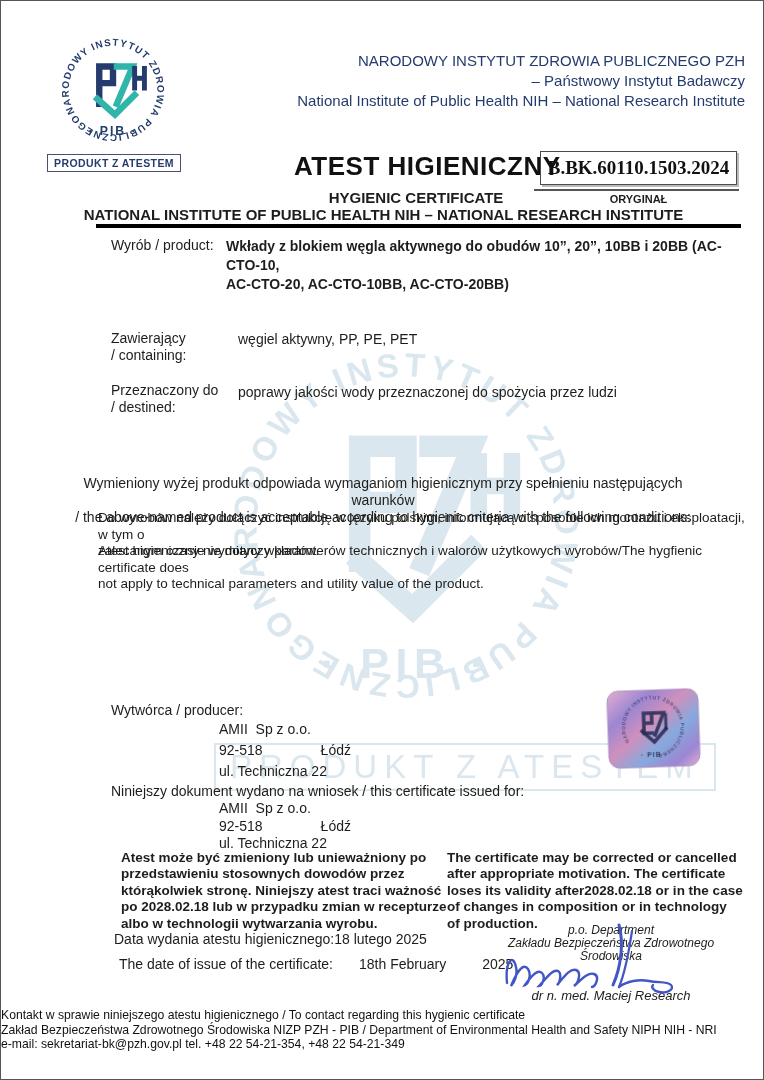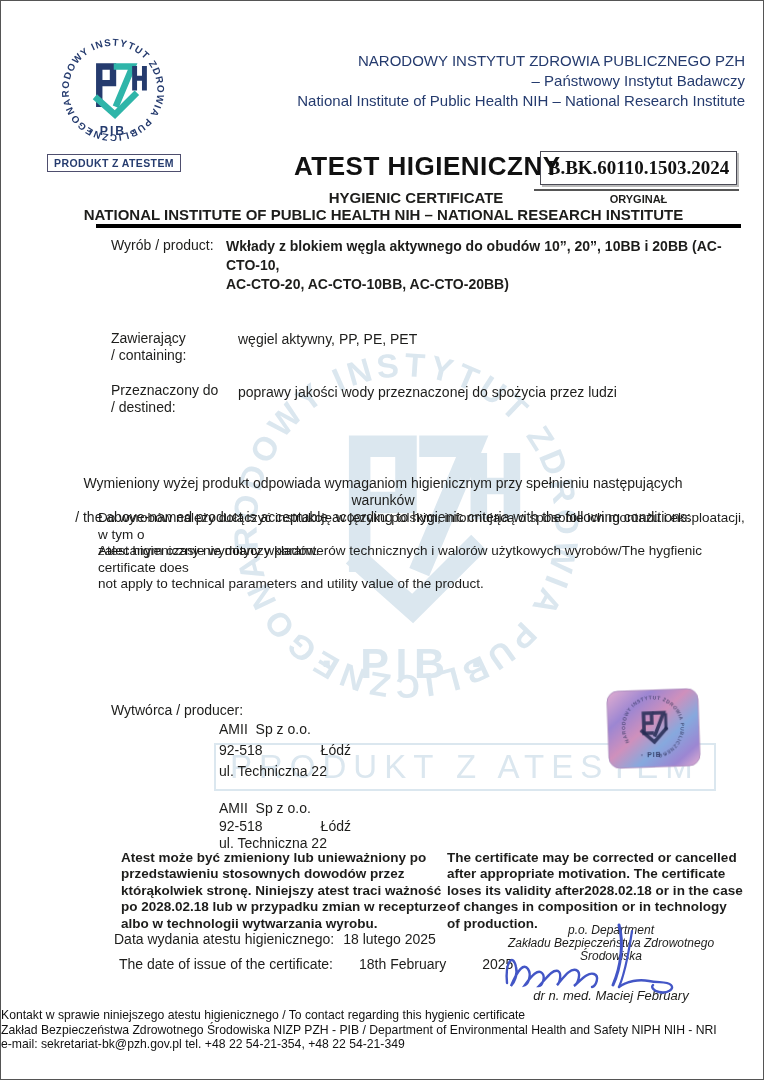--- a/index.html
+++ b/index.html
@@ -62,21 +62,21 @@
 
   .stamp{left:606px;top:688px;z-index:2;transform:rotate(-2deg);}
 
   
   .disc{font-size:13.5px;font-weight:bold;line-height:16.4px;white-space:pre-line;top:849px;}
   .disc-pl{left:120px;width:335px;}
   .disc-en{left:446px;width:305px;}
 
   
   .date-row{display:flex;align-items:baseline;font-size:14px;}
-  .date-pl{left:113px;top:930px;gap:9px;}
+  .date-pl{left:113px;top:930px;gap:0;}
   .date-en{left:118px;top:955px;}
   .date-en .v{margin-left:26px;} .date-en .y{margin-left:36px;}
 
   
   .signatory{left:470px;top:923px;width:280px;text-align:center;font-style:italic;font-size:12px;line-height:13px;}
   .sig-svg{left:500px;top:940px;overflow:visible;z-index:2;}
   .sig-name{left:470px;top:987px;width:280px;text-align:center;font-style:italic;font-size:13px;}
 
   
   .footer{left:0;top:1007px;width:764px;text-align:left;font-size:12.2px;line-height:14.6px;color:#111;}
@@ -185,20 +185,21 @@
     </text>
     <g fill="none" stroke="#232a52" stroke-opacity=".85" stroke-width="3.6" stroke-linecap="square">
       <path d="M37,24 L37,44 L45,44 M37,24 L45,24 L45,34 L37,34"></path>
       <path d="M48,24 L57,24 L48,46"></path>
       <path d="M59,26 L59,40" stroke-width="3"></path>
       <path d="M35,42 L47,53 L59,40"></path>
     </g>
     <text x="46.5" y="68" text-anchor="middle" style="fill:#232a52;font-size:7px;font-weight:bold;letter-spacing:1px;opacity:.8">· PIB ·</text>
   </svg>
 
+  <div class="abs sec-label lbl-issued">Niniejszy dokument wydano na wniosek / this certificate issued for:</div>
   <div class="abs addr-issued">
     <div class="addr-name">AMII  Sp z o.o.</div>
     <div class="addr-cityrow">
       <span>92-518</span>
       <span>Łódź</span>
     </div>
     <div>ul. Techniczna 22</div>
   </div>
 
   <div class="abs disc disc-pl">Atest może być zmieniony lub unieważniony po
@@ -228,21 +229,21 @@
     <div>Środowiska</div>
   </div>
   <svg class="abs sig-svg" width="185" height="55" viewBox="0 0 185 55">
     <g fill="none" stroke="var(--signature_blue)" stroke-width="2.4" stroke-linecap="round">
       <path d="M6,42 C4,20 12,12 15,26 C17,34 13,42 10,45 C17,28 23,22 27,28 C31,34 27,43 24,44 C31,34 37,28 41,32 C45,36 41,45 38,45 C45,38 51,28 57,30 C61,32 59,42 56,44 C63,36 69,27 75,29 C81,31 77,43 73,45 C81,38 87,31 93,33 C99,35 95,45 91,46"></path>
       <path d="M118,-16 C123,2 120,26 112,44" stroke-width="3"></path>
       <path d="M131,-10 C128,10 124,32 118,46" stroke-width="2.2"></path>
       <path d="M118,46 C126,40 138,38 148,40 C158,42 166,40 170,44 C174,48 166,53 158,51 C152,49.5 150,46 152,44"></path>
     </g>
   </svg>
-  <div class="abs sig-name">dr n. med. Maciej February</div>
+  <div class="abs sig-name">dr n. med. Maciej Research</div>
 
   <div class="abs footer">
     <div>Kontakt w sprawie niniejszego atestu higienicznego / To contact regarding this hygienic certificate</div>
     <div>Zakład Bezpieczeństwa Zdrowotnego Środowiska NIZP PZH - PIB / Department of Environmental Health and Safety NIPH NIH - NRI</div>
     <div>e-mail: sekretariat-bk@pzh.gov.pl  tel. +48 22 54-21-354,  +48 22 54-21-349</div>
   </div>
 
 </div>
 
 </body></html>

